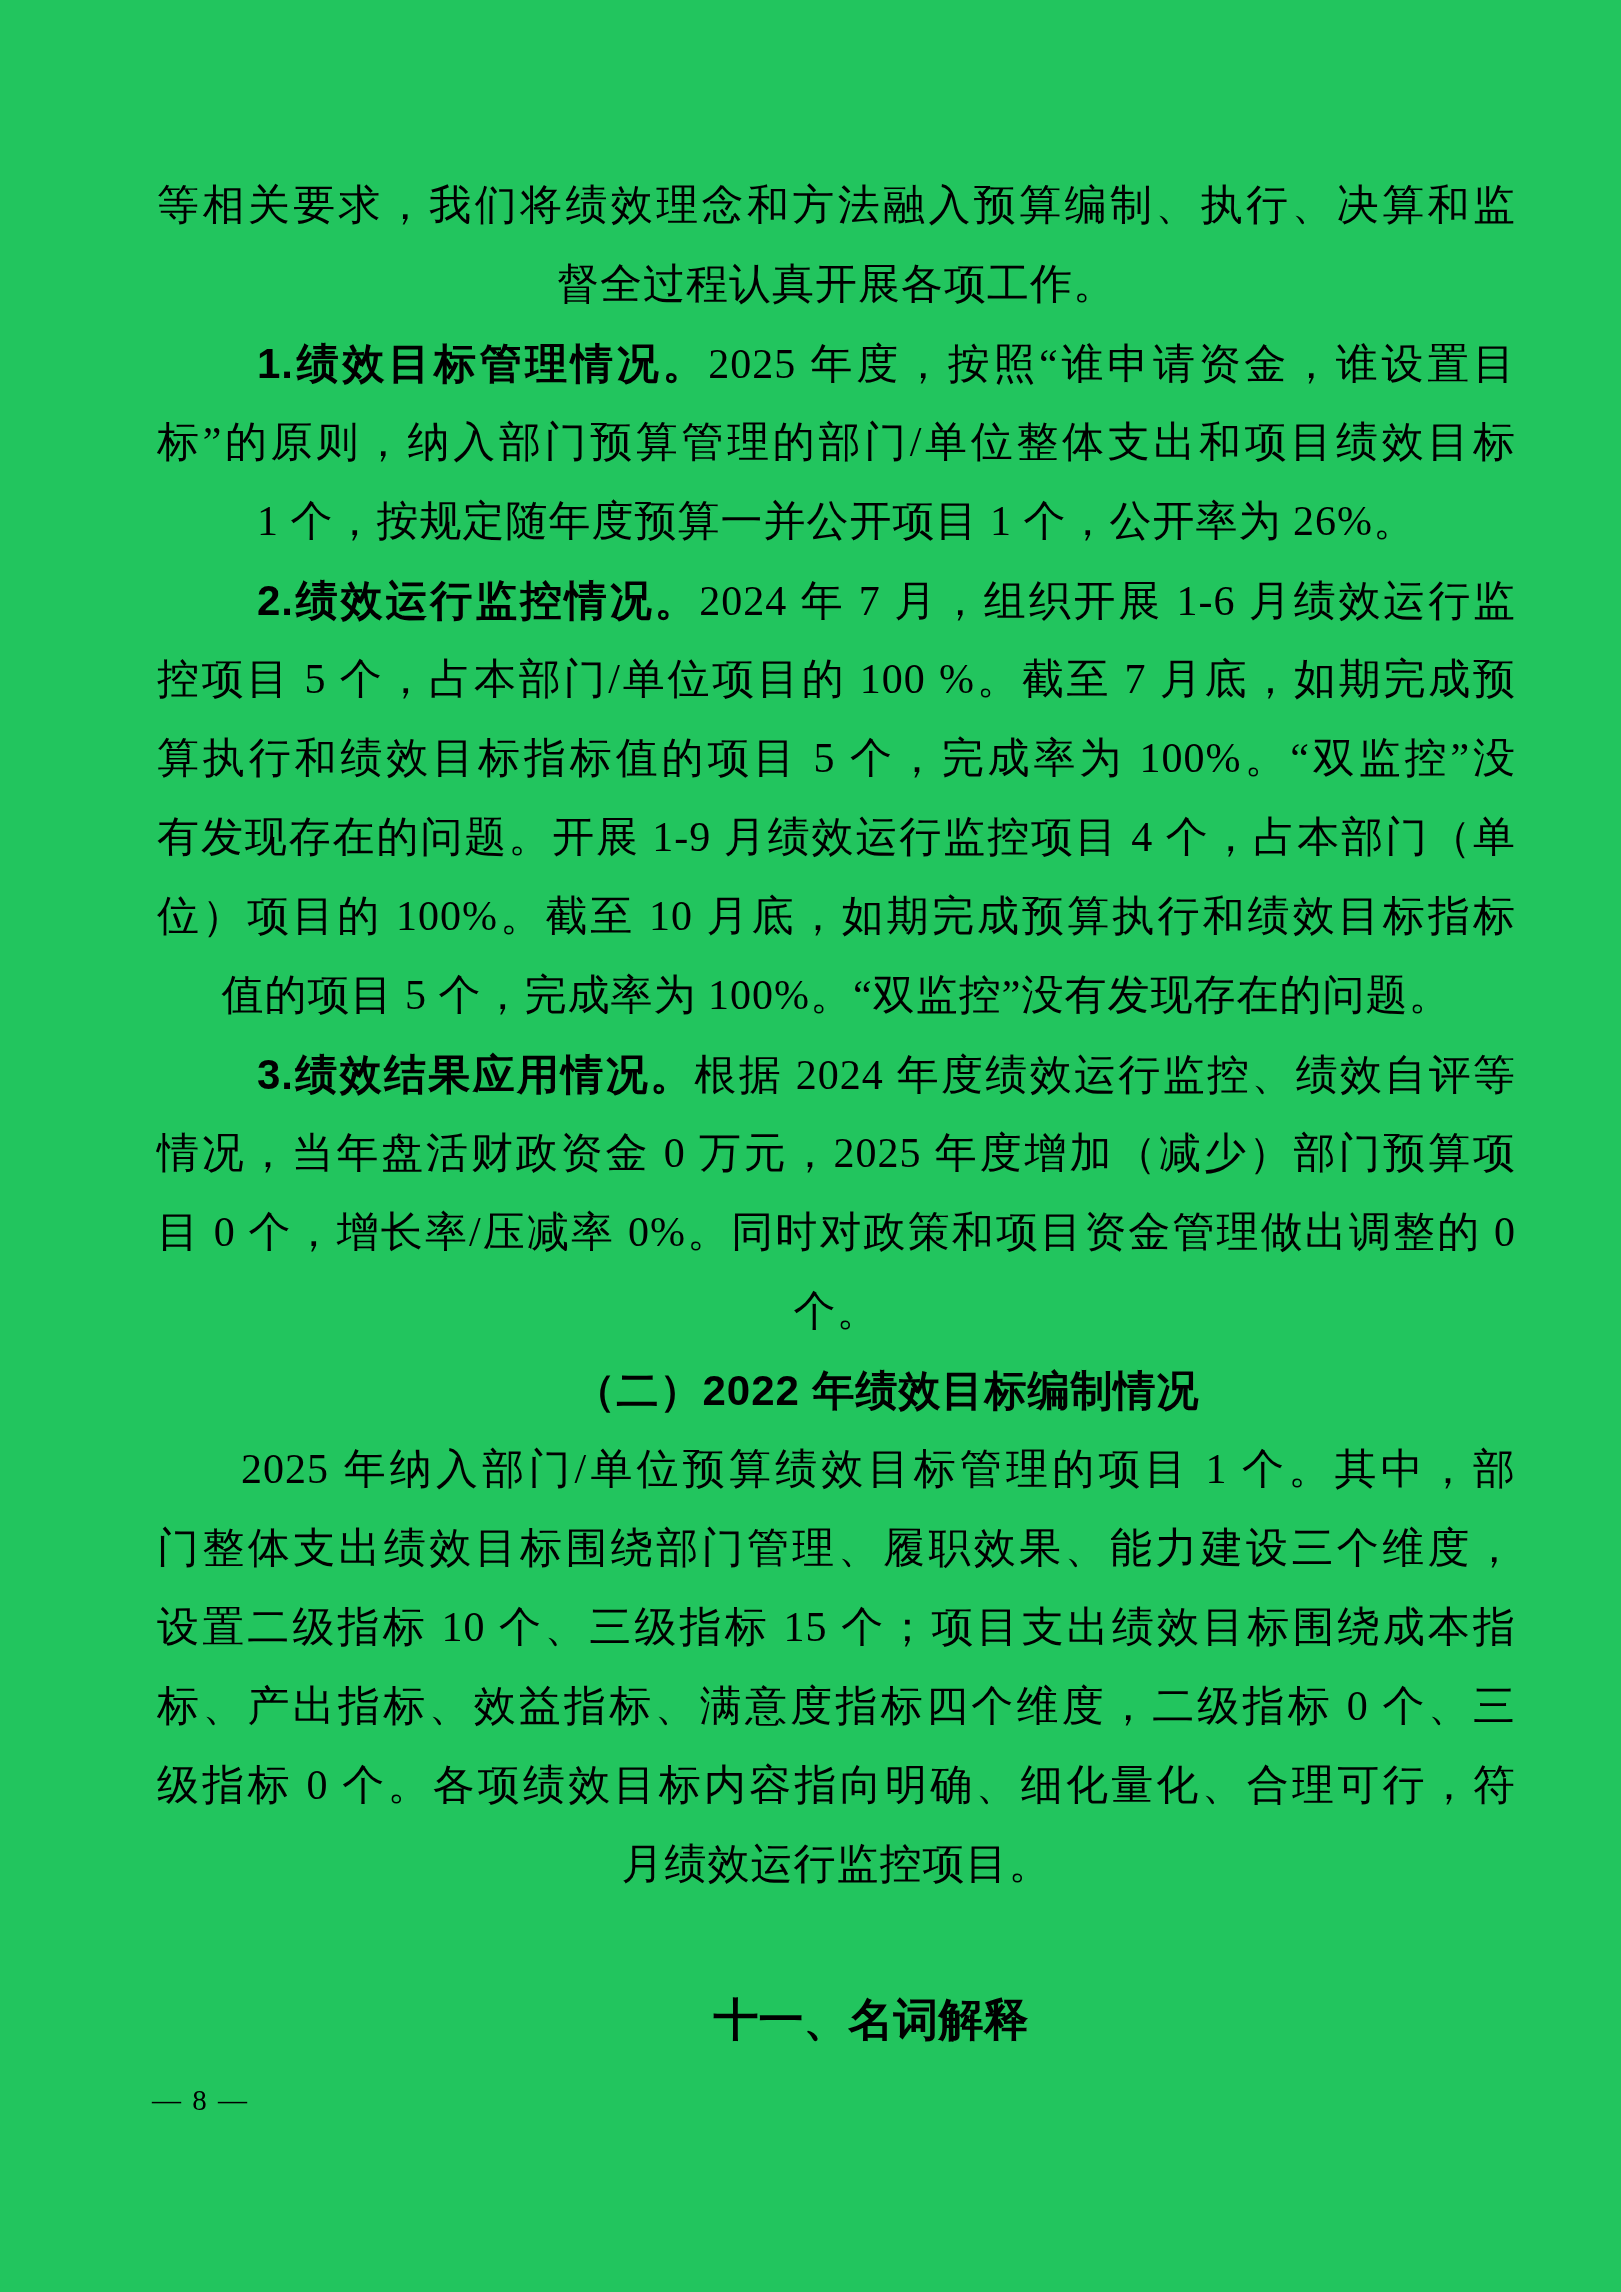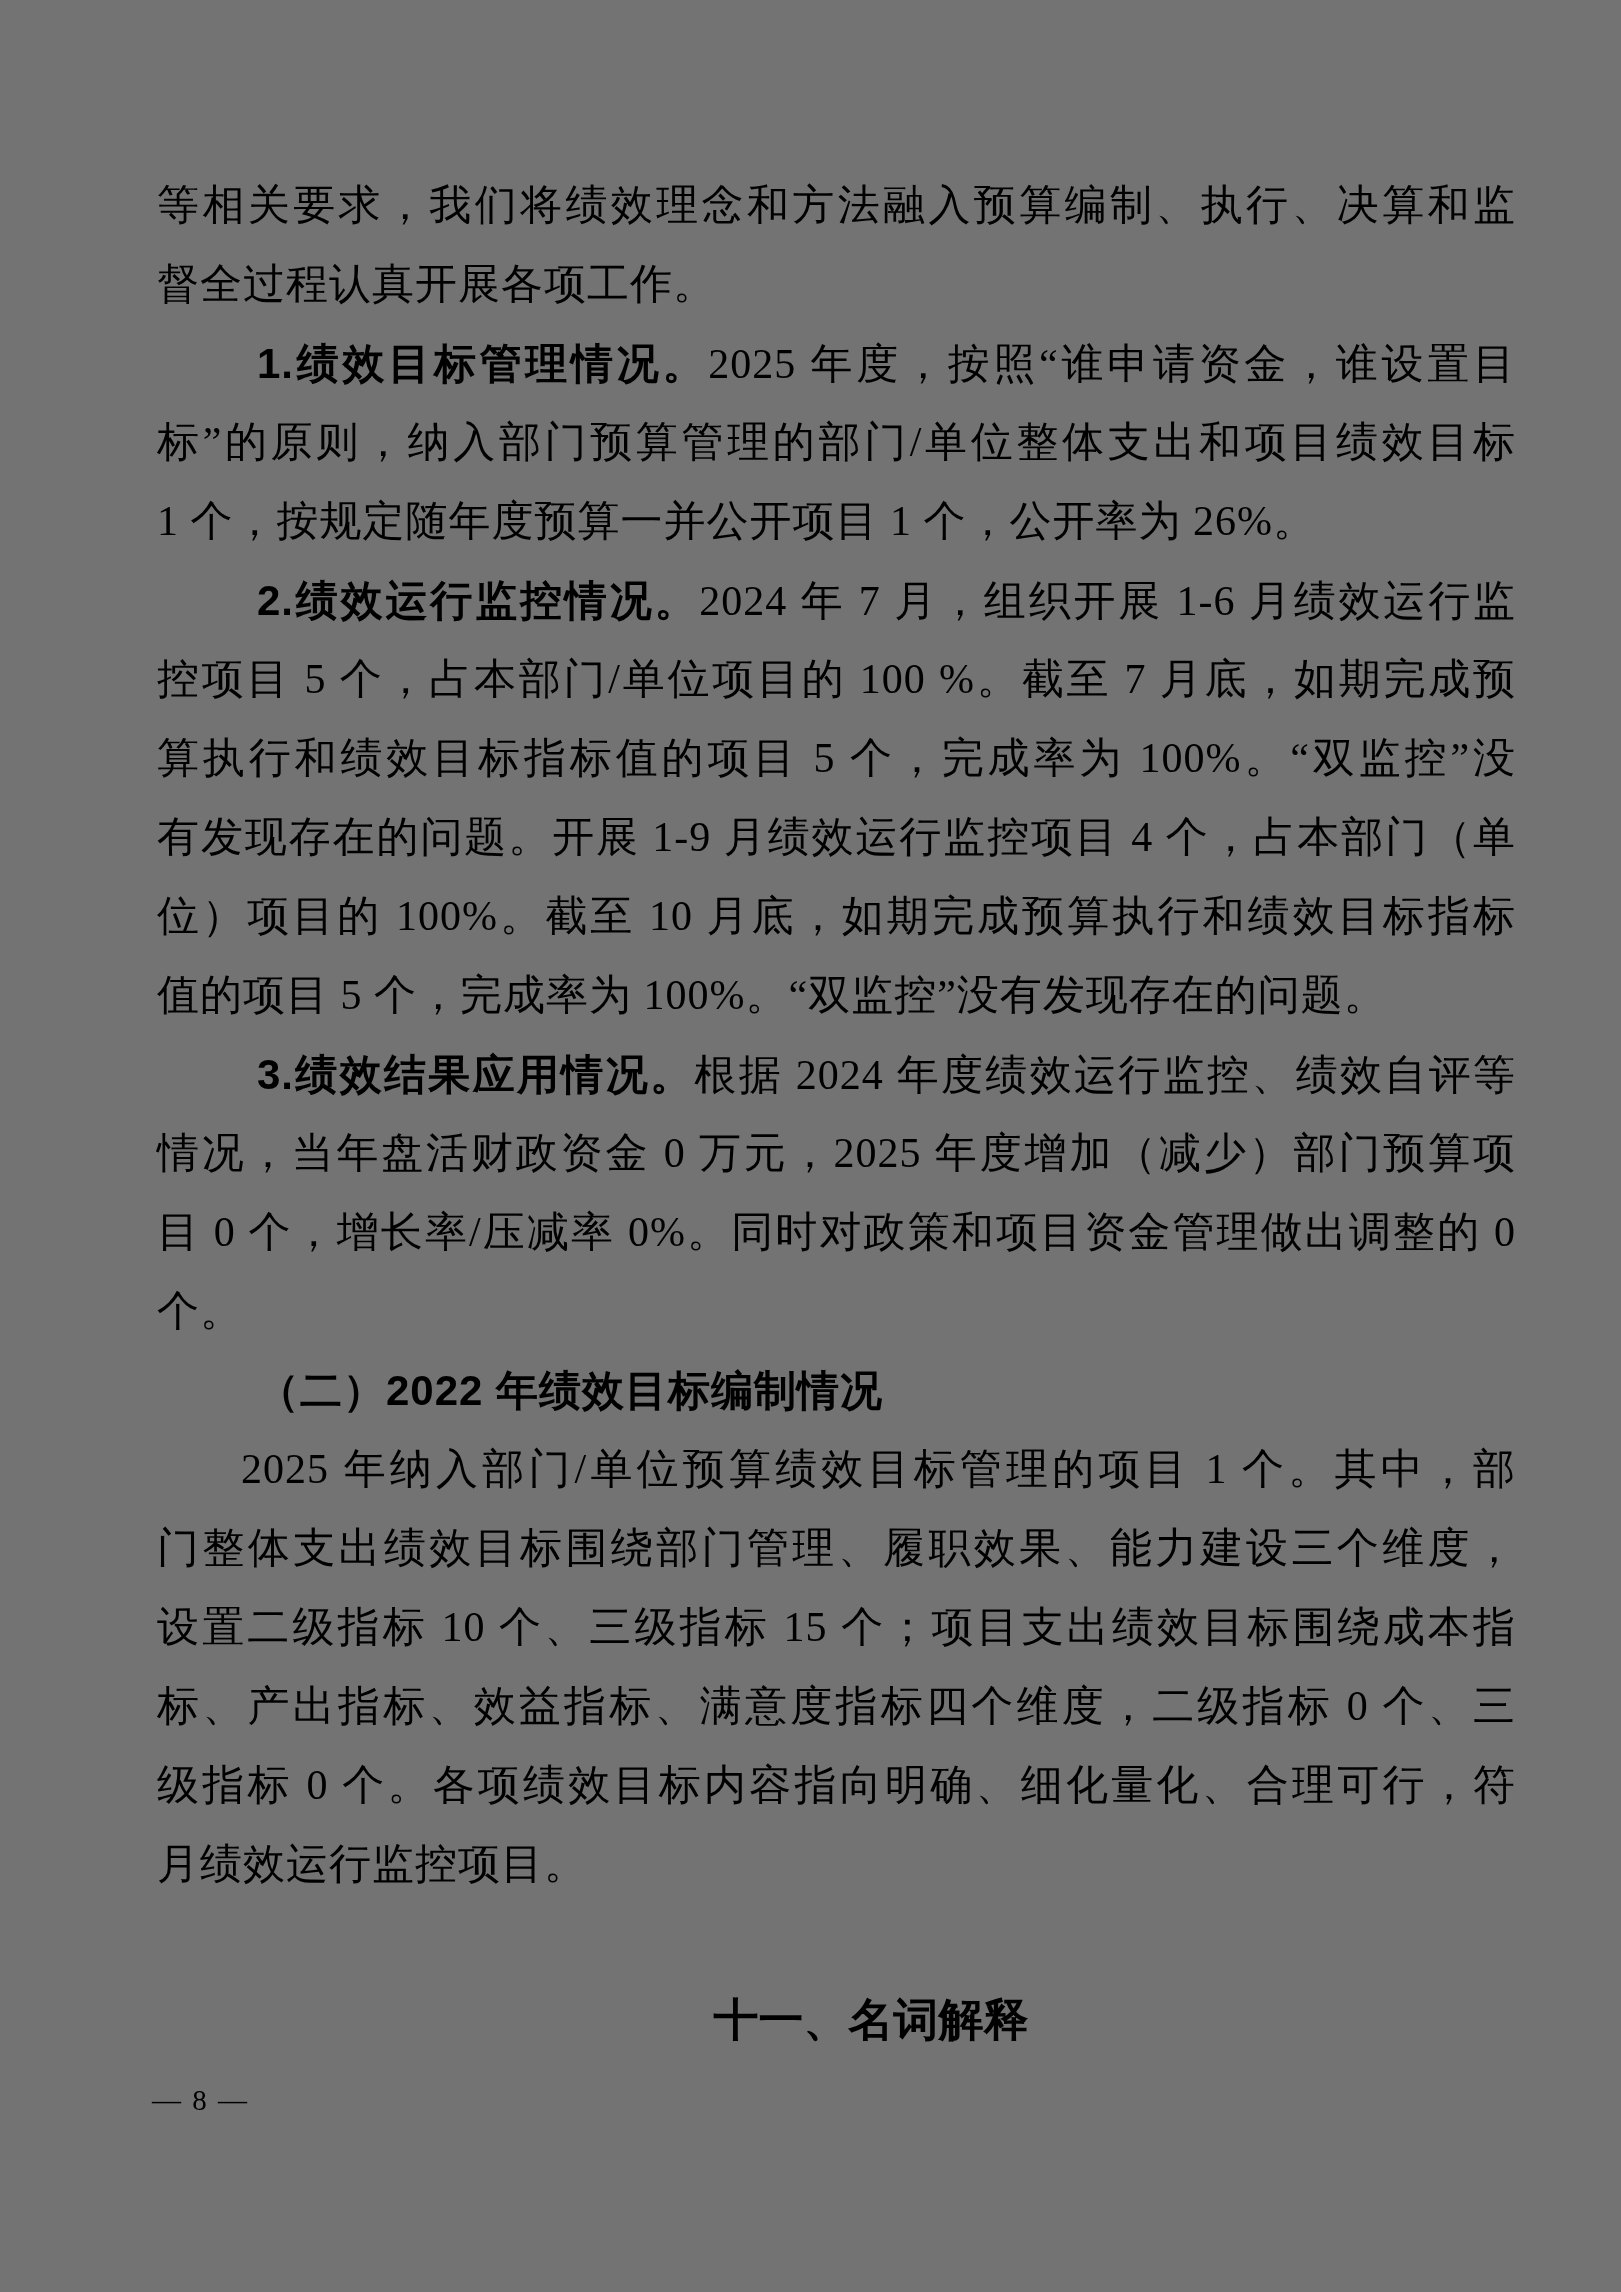--- a/index.html
+++ b/index.html
@@ -4,36 +4,36 @@
 <style>
   html, body {
     margin: 0;
     padding: 0;
     background: #ffffff;
   }
   .page {
     position: relative;
     width: 1621px;
     height: 2293px;
-    background: #737373;
+    background: #22c55e;
     color: #000000;
     font-family: "Liberation Serif", "DejaVu Serif", serif;
     overflow: hidden;
   }
   .content {
     position: absolute;
     left: 157px;
     top: 166px;
     width: 1359px;
   }
   .line {
     height: 79px;
     line-height: 79px;
     font-size: 42px;
-    text-align: left;
+    text-align: center;
     letter-spacing: 1px;
   }
   .line.full {
     text-align: justify;
     text-align-last: justify;
     text-justify: inter-character;
   }
   .line.indent {
     text-indent: 2em;
   }

